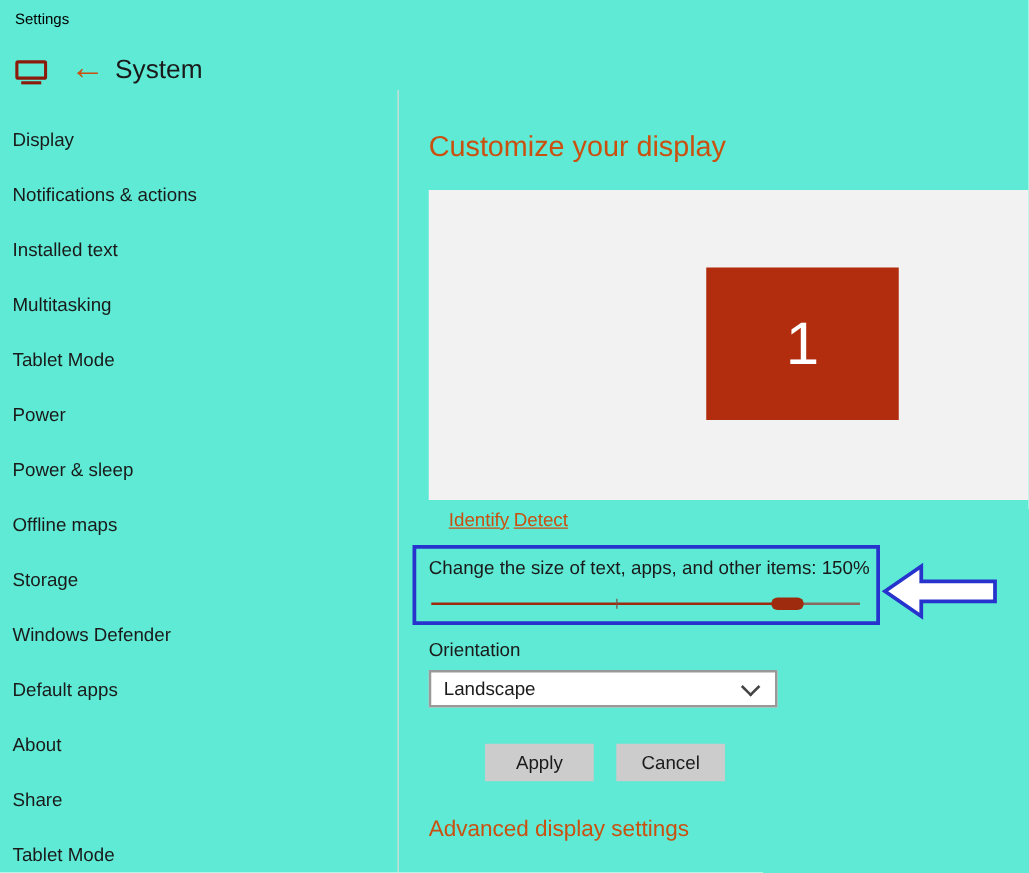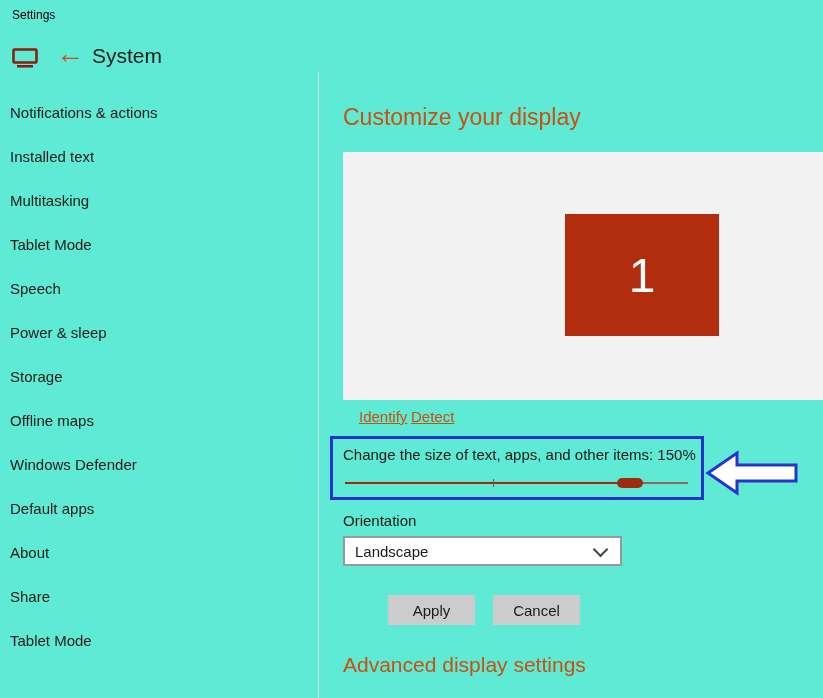--- a/index.html
+++ b/index.html
@@ -51,62 +51,65 @@
   .dropdown-value { font-size:15px; color:#1a1a1a; padding-left:10px; flex:1; }
   .chevron { width:9px; height:9px; border-right:2px solid #444; border-bottom:2px solid #444;
              transform:rotate(45deg); margin-right:14px; margin-top:-4px; }
 
   .btn { position:absolute; top:595px; width:87px; height:30px; background:#CCCCCC; border:none;
          font-size:15px; color:#1a1a1a; display:flex; align-items:center; justify-content:center; cursor:pointer;
          font-family:"Liberation Sans", sans-serif; }
   .btn-apply { left:345px;margin-left:43px; }
   .btn-cancel { left:455px;margin-left:38px; }
 
-  .advanced-link { position:absolute; left:343px; top:653px; font-size:21px; color:#CA5010; cursor:pointer; }
+  .advanced-link { position:absolute; left:343px; top:653px; font-size:18px; color:#CA5010; cursor:pointer; }
 </style>
 </head>
 <body>
 
 <div class="screen">
 
   <div class="window-title">Settings</div>
 
   <span class="app-icon">
     <svg width="26" height="20" viewBox="0 0 26 20">
       <rect x="1.5" y="1.5" width="23" height="13" rx="1" fill="none" stroke="#8B1A0A" stroke-width="2.5"></rect>
       <rect x="5" y="17" width="16" height="2.5" fill="#8B1A0A"></rect>
     </svg>
   </span>
   <span class="back-arrow">←</span>
   <span class="page-title">System</span>
 
   <div class="sidebar">
     <div class="side-item">
+        <span>Display</span>
+      </div>
+    <div class="side-item">
         <span>Notifications &amp; actions</span>
       </div>
     <div class="side-item">
         <span>Installed text</span>
       </div>
     <div class="side-item">
         <span>Multitasking</span>
       </div>
     <div class="side-item">
         <span>Tablet Mode</span>
       </div>
     <div class="side-item">
-        <span>Speech</span>
+        <span>Power</span>
       </div>
     <div class="side-item">
         <span>Power &amp; sleep</span>
       </div>
     <div class="side-item">
-        <span>Storage</span>
+        <span>Offline maps</span>
       </div>
     <div class="side-item">
-        <span>Offline maps</span>
+        <span>Storage</span>
       </div>
     <div class="side-item">
         <span>Windows Defender</span>
       </div>
     <div class="side-item">
         <span>Default apps</span>
       </div>
     <div class="side-item">
         <span>About</span>
       </div>

